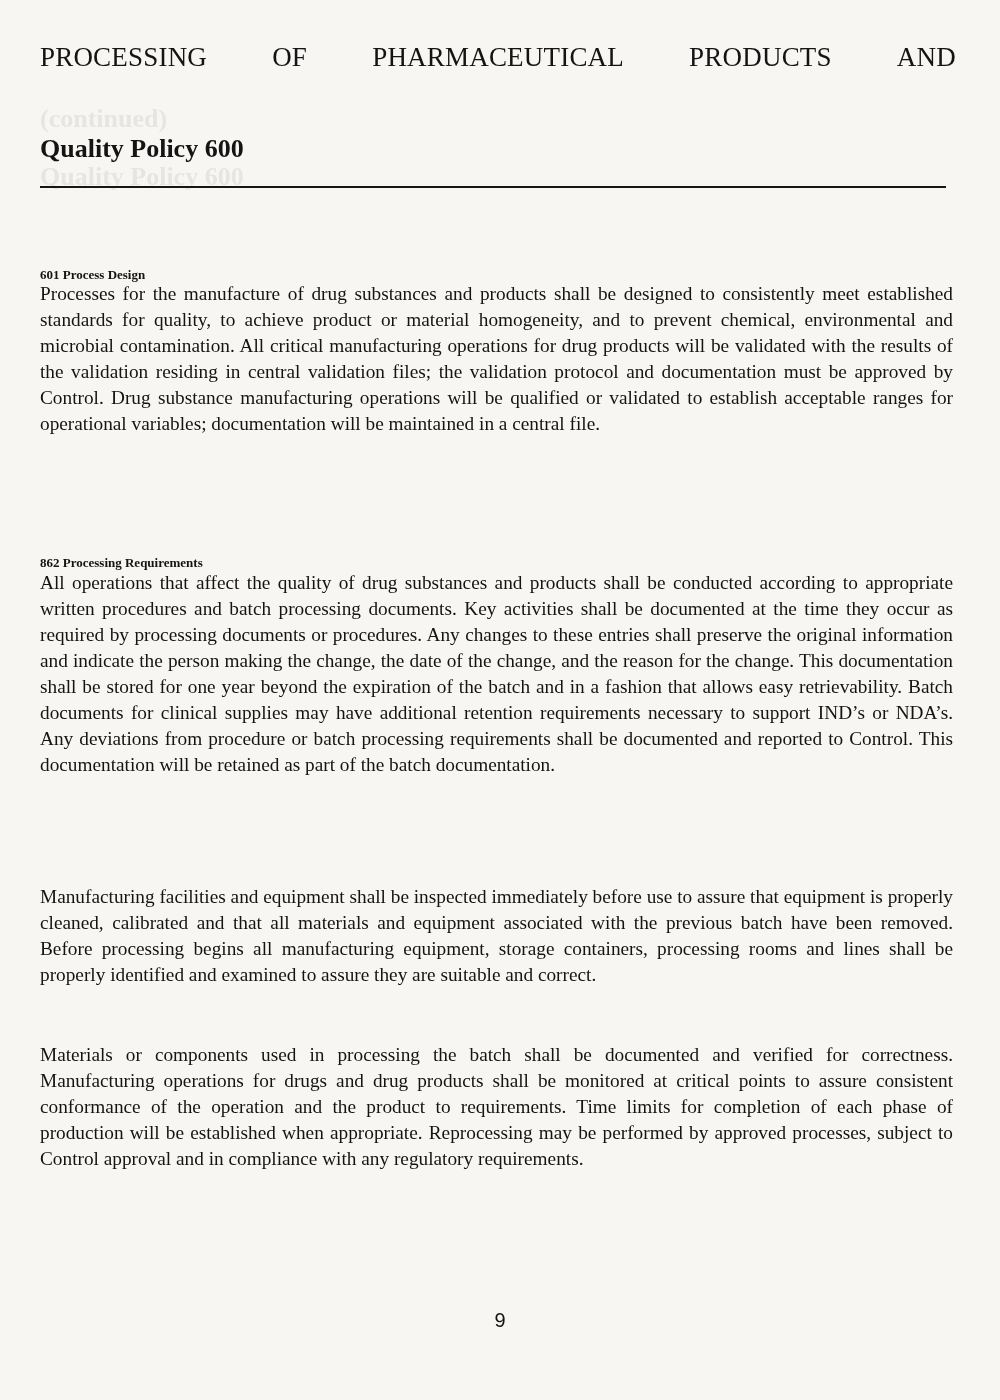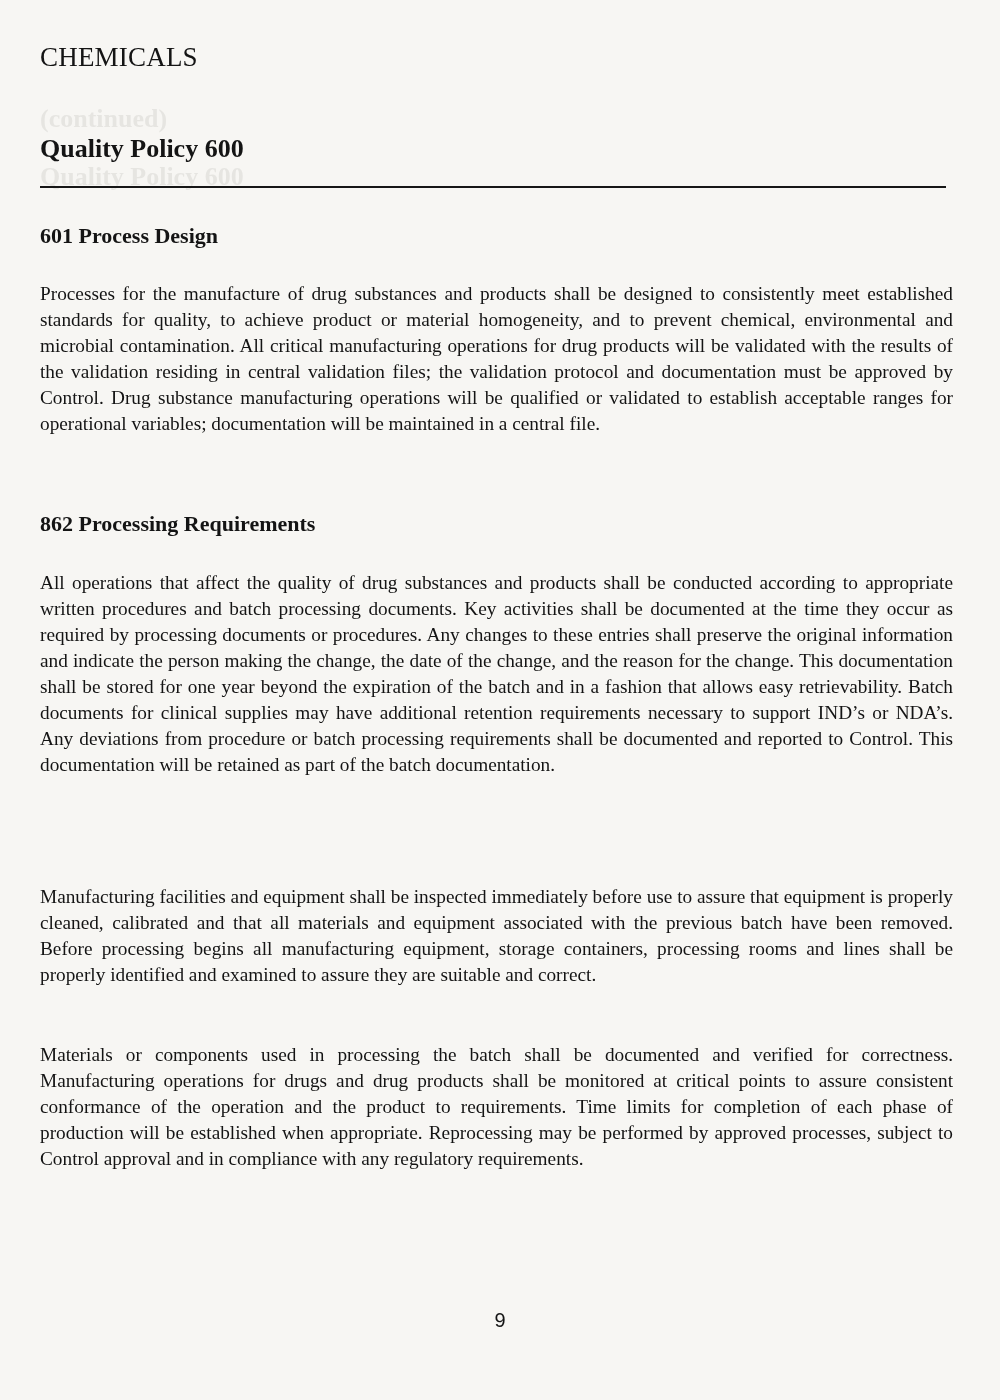--- a/index.html
+++ b/index.html
@@ -25,42 +25,48 @@
   .title .l1 { display: flex; justify-content: space-between; }
   .subtitle {
     position: absolute; left: 40px; top: 134px;
     font-size: 26px; font-weight: bold;
   }
   .rule {
     position: absolute; left: 40px; top: 186px; width: 906px; height: 2px;
     background: #161616;
   }
   .section-heading {
-    position: absolute; left: 40px; font-size: 22px; font-weight: bold;
+    position: absolute; left: 40px; font-size: 13px; font-weight: bold; margin-top: 44px;
   }
   .para {
     position: absolute; left: 40px; width: 913px;
     font-size: 19.3px; line-height: 26px;
     text-align: justify;
     margin-top: 8px;
   }
   .page-number {
     position: absolute; left: 0; width: 1000px; top: 1309px;
     text-align: center; font-size: 20px;
     font-family: "Liberation Sans", sans-serif;
   }
 </style>
 </head>
 <body>
 
 <div class="bleed b1">(continued)</div>
 <div class="bleed b2">Quality Policy 600</div>
 
 <div class="title">
-  <div>CHEMICALS</div>
+  <div class="l1">
+    <span>PROCESSING</span>
+    <span>OF</span>
+    <span>PHARMACEUTICAL</span>
+    <span>PRODUCTS</span>
+    <span>AND</span>
+  </div>
 </div>
 
 <div class="subtitle">Quality Policy 600</div>
 <div class="rule"></div>
 
 <div class="section-heading" style="top:223px;">601 Process Design</div>
 <div class="para" style="top:273px;">Processes for the manufacture of drug substances and products shall be designed to consistently meet established standards for quality, to achieve product or material homogeneity, and to prevent chemical, environmental and microbial contamination. All critical manufacturing operations for drug products will be validated with the results of the validation residing in central validation files; the validation protocol and documentation must be approved by Control. Drug substance manufacturing operations will be qualified or validated to establish acceptable ranges for operational variables; documentation will be maintained in a central file.</div>
 
 <div class="section-heading" style="top:511px;">862 Processing Requirements</div>
 <div class="para" style="top:562px;">All operations that affect the quality of drug substances and products shall be conducted according to appropriate written procedures and batch processing documents. Key activities shall be documented at the time they occur as required by processing documents or procedures. Any changes to these entries shall preserve the original information and indicate the person making the change, the date of the change, and the reason for the change. This documentation shall be stored for one year beyond the expiration of the batch and in a fashion that allows easy retrievability. Batch documents for clinical supplies may have additional retention requirements necessary to support IND’s or NDA’s. Any deviations from procedure or batch processing requirements shall be documented and reported to Control. This documentation will be retained as part of the batch documentation.</div>

